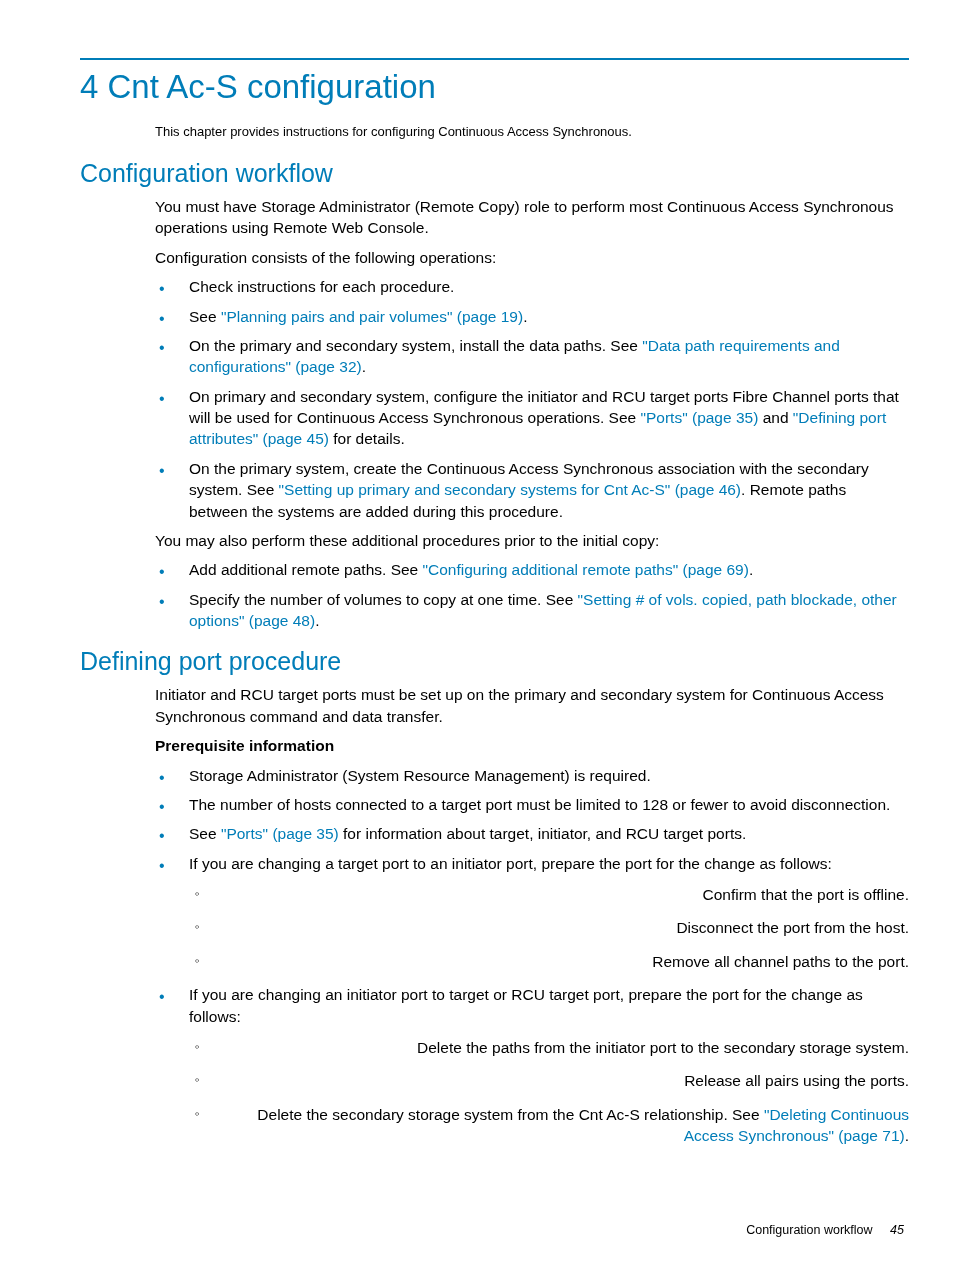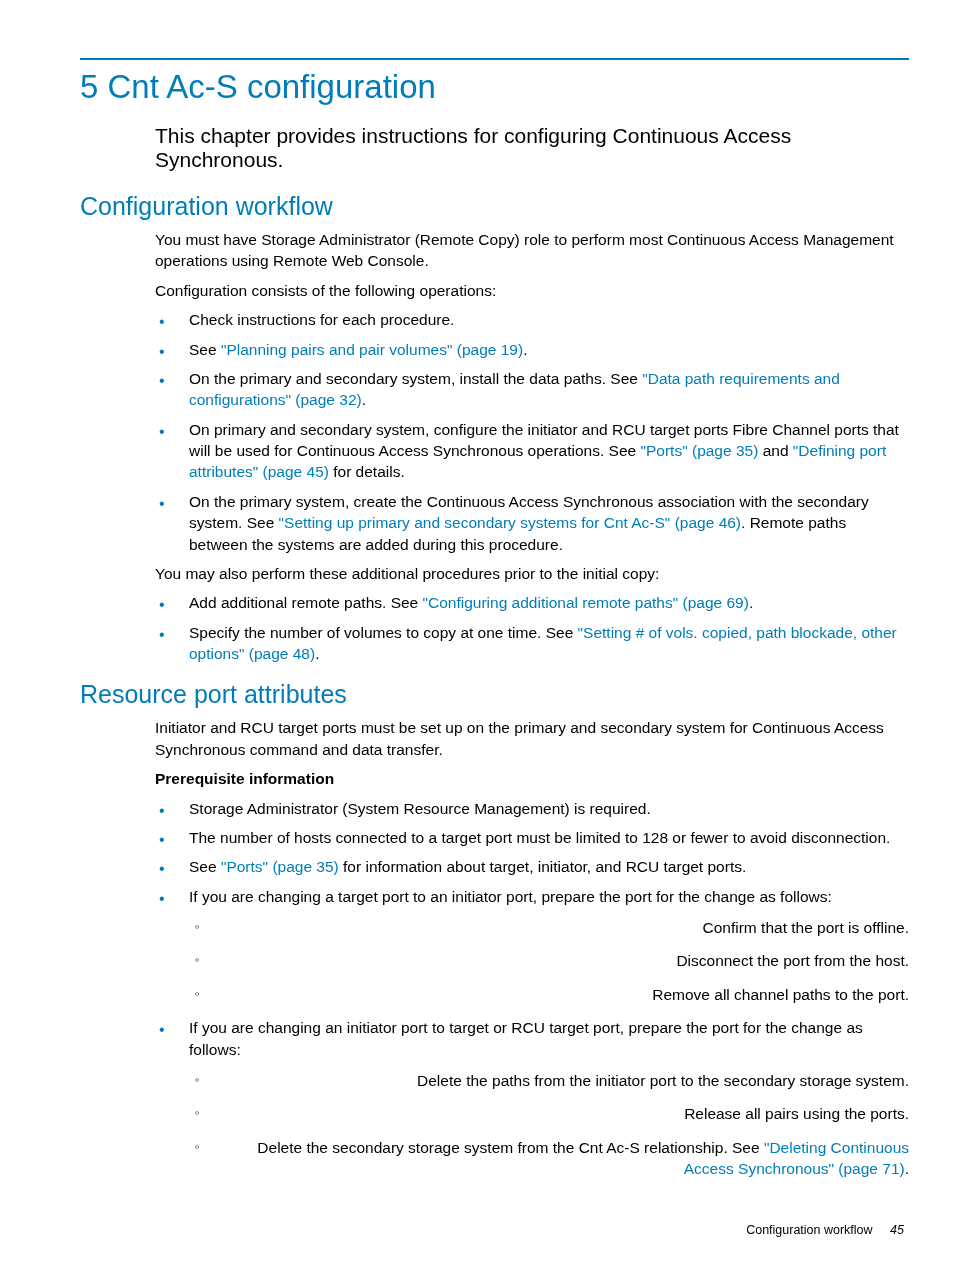--- a/index.html
+++ b/index.html
@@ -26,21 +26,21 @@
   }
   h1.chapter-title {
     color: #007db8;
     font-weight: 300;
     font-size: 33px;
     margin: 0 0 18px 0;
     letter-spacing: 0px;
   }
   .intro {
     margin-left: 75px;
-    font-size: 21px;
+    font-size: 13px;
     margin-bottom: 20px;
   }
   h2.section {
     color: #007db8;
     font-weight: 300;
     font-size: 25px;
     margin: 16px 0 8px 0;
   }
   .body-block {
     margin-left: 75px;
@@ -101,43 +101,43 @@
     font-size: 12.5px;
   }
   .footer .pn { margin-left: 14px; font-style: italic; }
 </style>
 </head>
 <body>
 
 <div class="page">
   <div class="rule"></div>
 
-  <h1 class="chapter-title">5 Cnt Ac-S configuration</h1>
+  <h1 class="chapter-title">4 Cnt Ac-S configuration</h1>
 
   <div class="intro">This chapter provides instructions for configuring Continuous Access Synchronous.</div>
 
   <h2 class="section">Configuration workflow</h2>
   <div class="body-block">
-    <p>You must have Storage Administrator (Remote Copy) role to perform most Continuous Access Management operations using Remote Web Console.</p>
+    <p>You must have Storage Administrator (Remote Copy) role to perform most Continuous Access Synchronous operations using Remote Web Console.</p>
     <p>Configuration consists of the following operations:</p>
     <ul class="b1">
       <li>Check instructions for each procedure.</li>
       <li><span>See </span><a class="link">"Planning pairs and pair volumes" (page 19)</a><span>.</span></li>
       <li><span>On the primary and secondary system, install the data paths. See </span><a class="link">"Data path requirements and configurations" (page 32)</a><span>.</span></li>
       <li><span>On primary and secondary system, configure the initiator and RCU target ports Fibre Channel ports that will be used for Continuous Access Synchronous operations. See </span><a class="link">"Ports" (page 35)</a><span> and </span><a class="link">"Defining port attributes" (page 45)</a><span> for details.</span></li>
       <li><span>On the primary system, create the Continuous Access Synchronous association with the secondary system. See </span><a class="link">"Setting up primary and secondary systems for Cnt Ac-S" (page 46)</a><span>. Remote paths between the systems are added during this procedure.</span></li>
     </ul>
     <p>You may also perform these additional procedures prior to the initial copy:</p>
     <ul class="b1">
       <li><span>Add additional remote paths. See </span><a class="link">"Configuring additional remote paths" (page 69)</a><span>.</span></li>
       <li><span>Specify the number of volumes to copy at one time. See </span><a class="link">"Setting # of vols. copied, path blockade, other options" (page 48)</a><span>.</span></li>
     </ul>
   </div>
 
-  <h2 class="section">Resource port attributes</h2>
+  <h2 class="section">Defining port procedure</h2>
   <div class="body-block">
     <p>Initiator and RCU target ports must be set up on the primary and secondary system for Continuous Access Synchronous command and data transfer.</p>
     <p class="bold">Prerequisite information</p>
     <ul class="b1">
       <li>Storage Administrator (System Resource Management) is required.</li>
       <li>The number of hosts connected to a target port must be limited to 128 or fewer to avoid disconnection.</li>
       <li><span>See </span><a class="link">"Ports" (page 35)</a><span> for information about target, initiator, and RCU target ports.</span></li>
       <li>
         <span>If you are changing a target port to an initiator port, prepare the port for the change as follows:</span>
         <ul class="b2">

